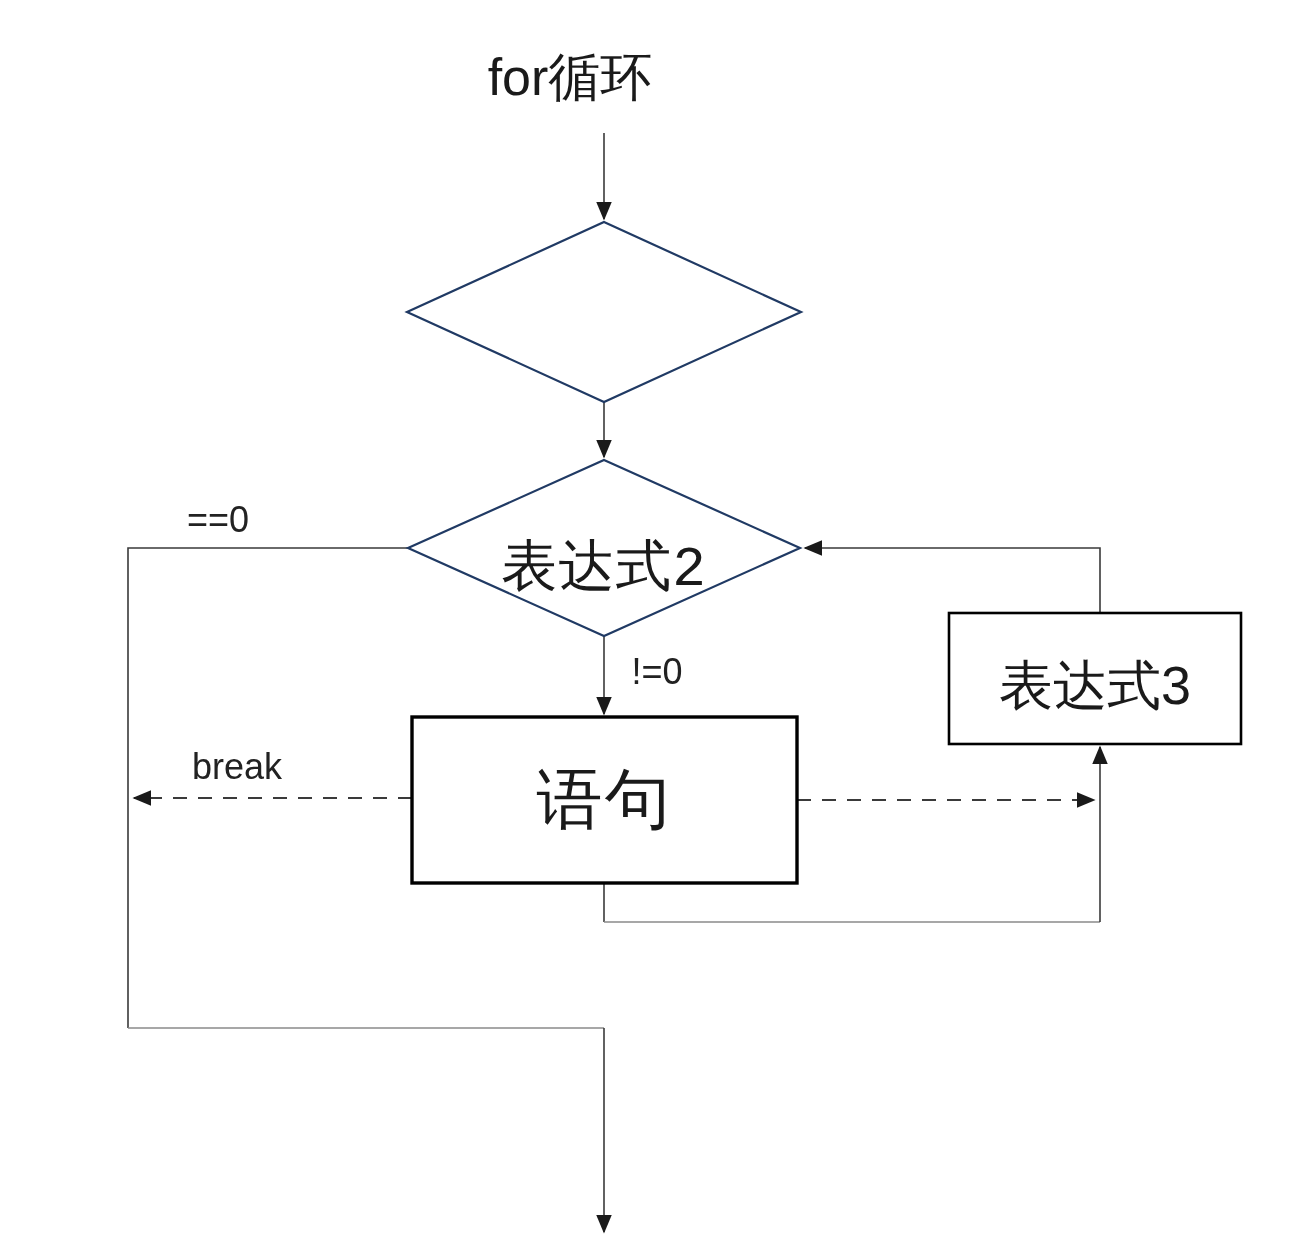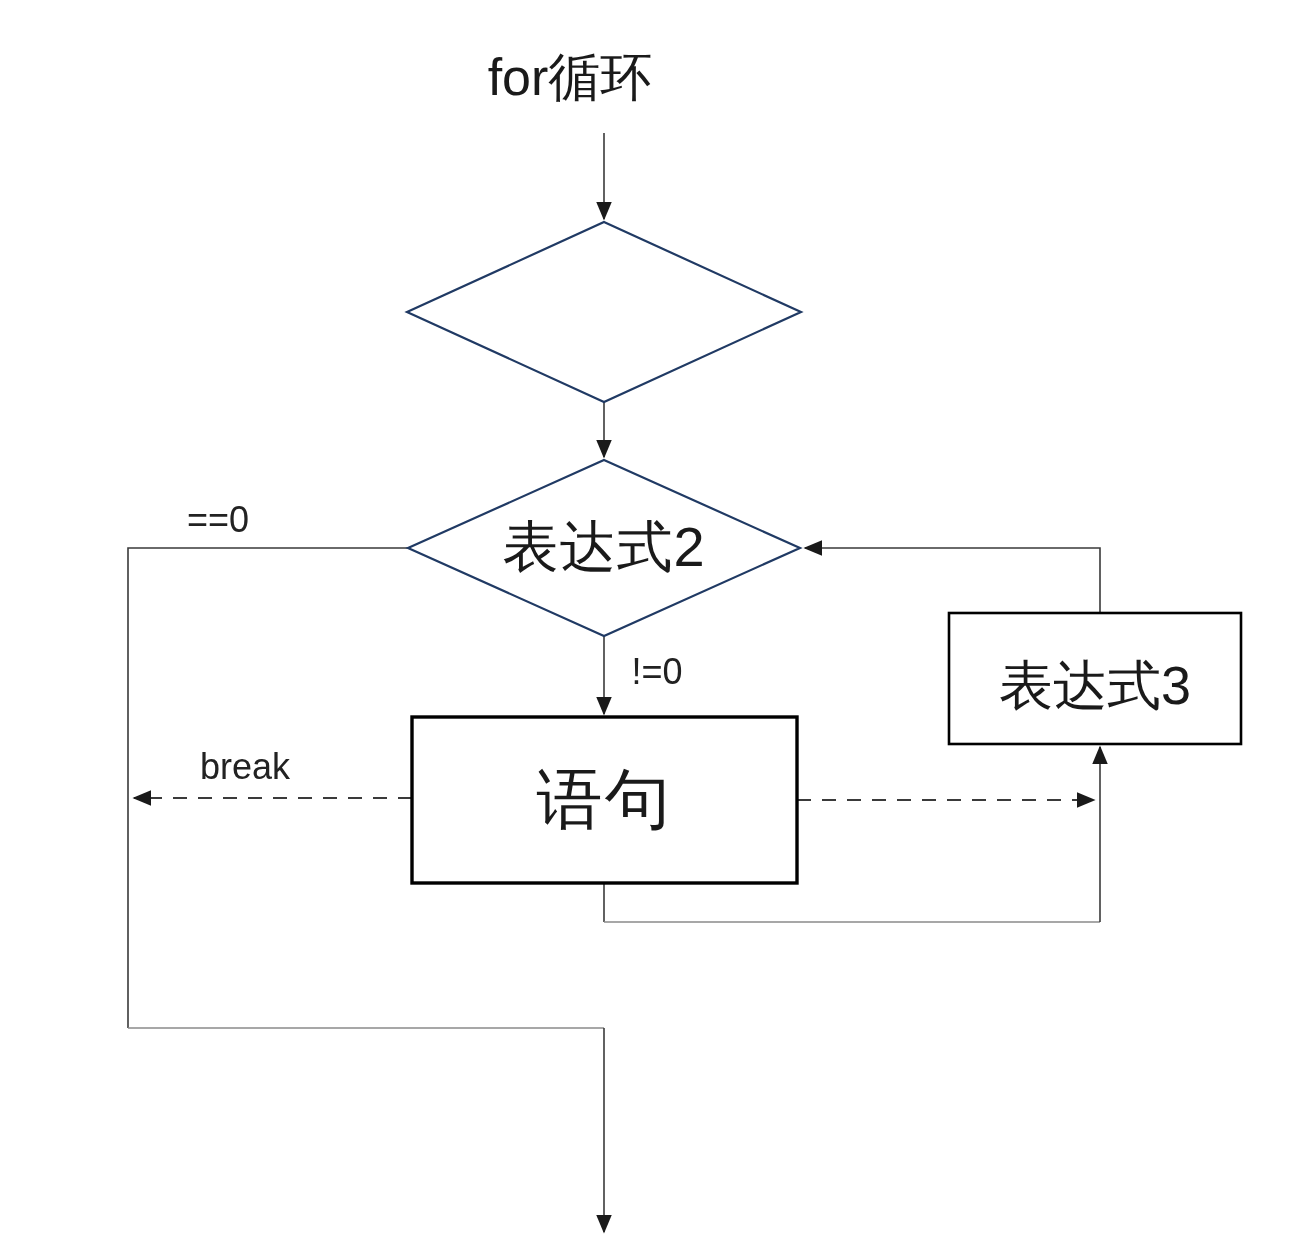--- a/index.html
+++ b/index.html
@@ -61,26 +61,26 @@
     <polygon class="diamond" points="604,222 801,312 604,402 407,312"></polygon>
     <polygon class="diamond" points="604,460 800,548 604,636 408,548"></polygon>
 
     <rect class="procbox thick" x="412" y="717" width="385" height="166"></rect>
     <rect class="procbox thin" x="949" y="613" width="292" height="131"></rect>
   </svg>
 
   <div class="label title" style="left:430px;top:40px;width:280px;height:75px;">for循环</div>
 
 
-  <div class="label node-text" style="left:408px;top:460px;width:392px;height:176px;">表达式2</div>
+  <div class="label node-text" style="left:408px;top:479px;width:392px;height:176px;font-family:Liberation Mono, monospace;">表达式2</div>
 
   <div class="label stmt-text" style="left:412px;top:717px;width:385px;height:166px;font-family:Liberation Mono, monospace;">语句</div>
 
   <div class="label expr3-text" style="left:949px;top:613px;width:292px;height:147px;">表达式3</div>
 
   <div class="label edge-label" style="left:168px;top:498px;width:100px;height:44px;">==0</div>
 
   <div class="label edge-label" style="left:612px;top:650px;width:90px;height:44px;">!=0</div>
 
-  <div class="label edge-label" style="left:185px;top:744px;width:120px;height:46px;">break</div>
+  <div class="label edge-label" style="left:177px;top:744px;width:120px;height:46px;">break</div>
 
 
 </div>
 
 </body></html>

